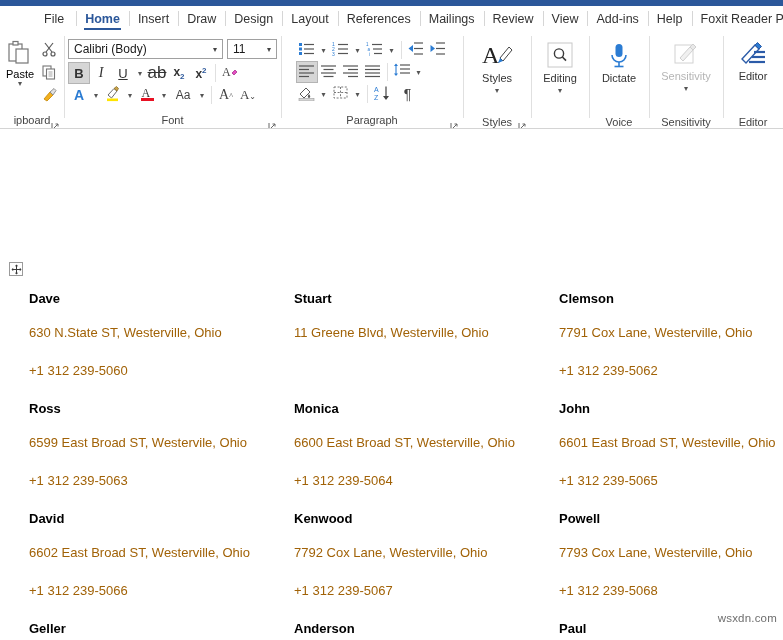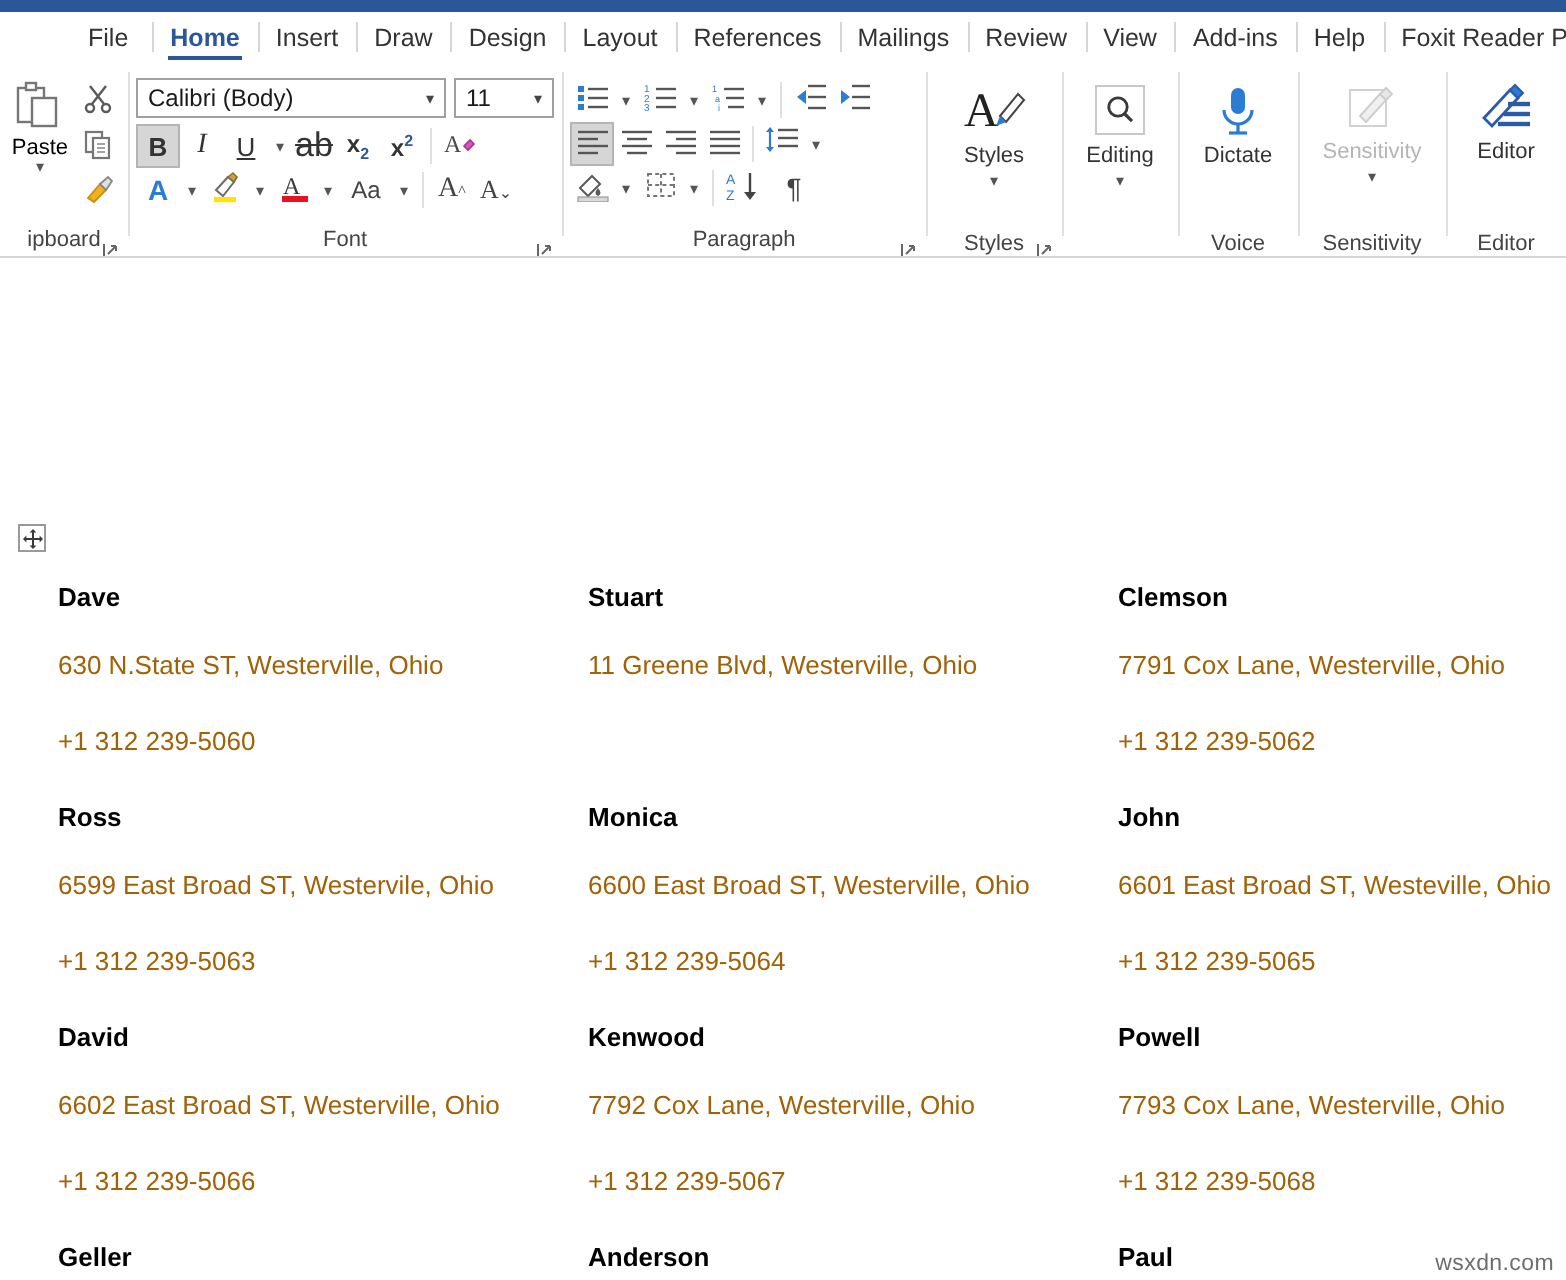--- a/index.html
+++ b/index.html
@@ -73,20 +73,21 @@
     align-items: stretch;
     position: relative;
     overflow: hidden;
   }
   .group {
     position: relative;
     display: flex;
     flex-direction: column;
     padding: 3px 0 0 0;
     height: 100%;
+    align-items: center;
   }
   .group + .group::before {
     content: "";
     position: absolute;
     left: 0; top: 4px; height: 82px;
     width: 1px;
     background: #e0e0e0;
   }
   .group-body {
     flex: 1;
@@ -242,21 +243,21 @@
     font-size: 13px;
     color: #a16207;
     height: 34px;
     display: flex; align-items: center;
     white-space: nowrap;
   }
   .cell .phone { height: 42px; }
 
   .watermark {
     position: absolute;
-    right: 6px; bottom: 2px;
+    right: 6px; bottom: 16px;
     font-size: 11.5px;
     color: #6e6e6e;
     letter-spacing: 0.2px;
   }
 </style>
 </head>
 <body>
 
 <div class="titlebar"></div>
 

